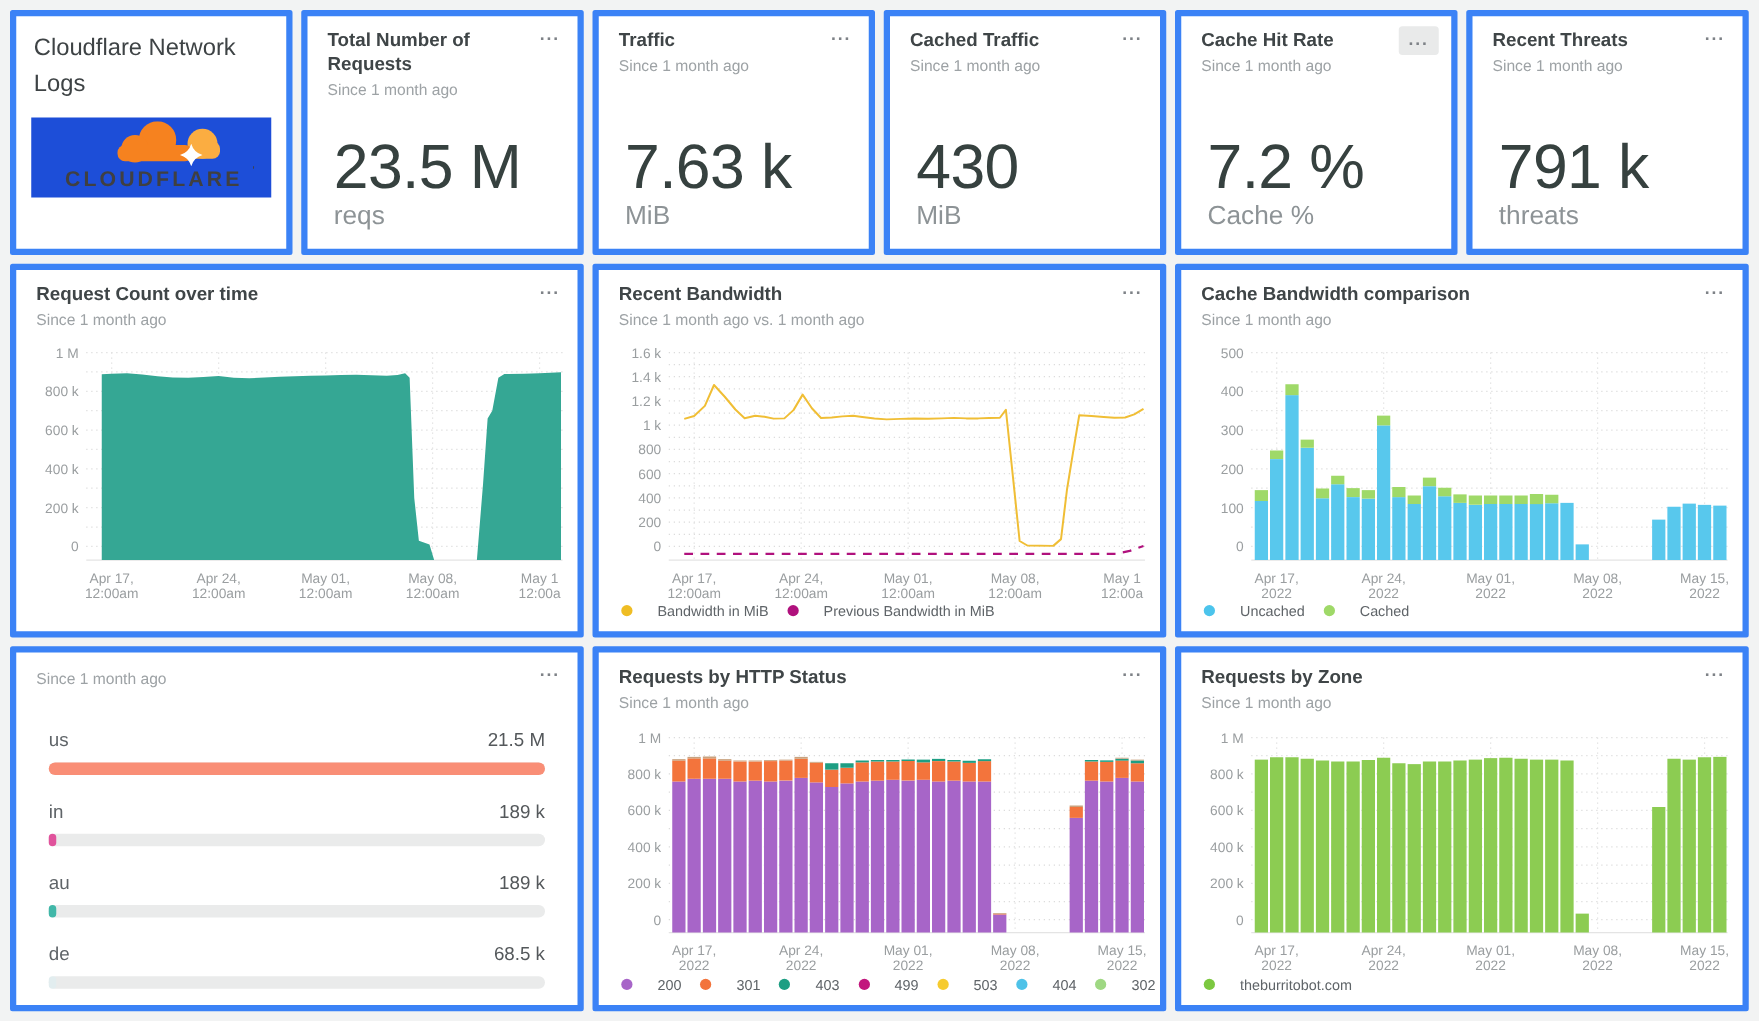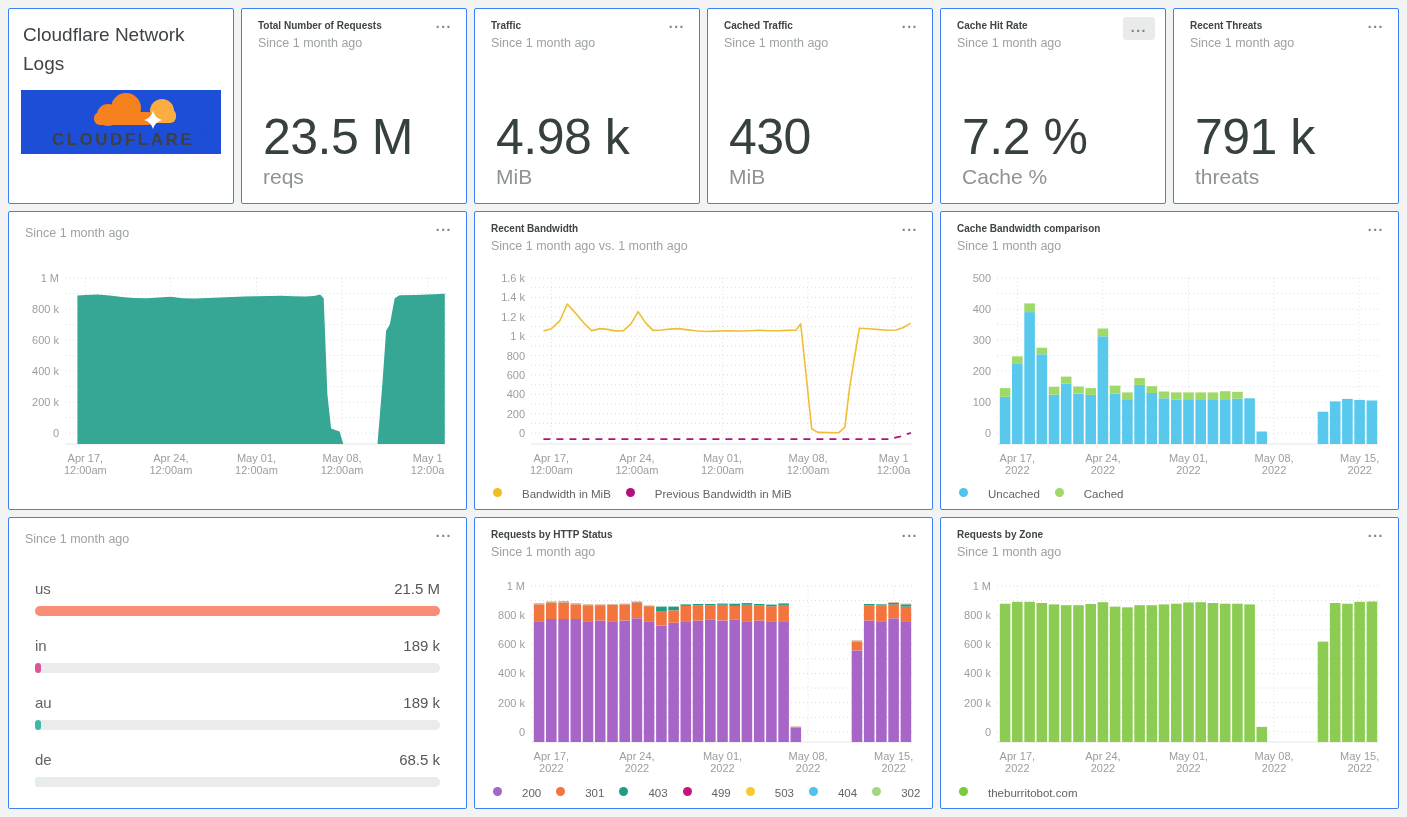--- a/index.html
+++ b/index.html
@@ -7,25 +7,25 @@
     width:1407px;height:817px;overflow:hidden;
     background:#f2f3f3;
     font-family:"Liberation Sans",sans-serif;
     -webkit-font-smoothing:antialiased;
   }
   .grid{display:grid;gap:7px;padding:0 8px;}
   #row1{grid-template-columns:repeat(6,1fr);height:196px;padding-top:8px;}
   #row2{grid-template-columns:repeat(3,1fr);height:299px;padding-top:7px;}
   #row3{grid-template-columns:repeat(3,1fr);height:292px;padding-top:7px;}
   .panel{
-    background:#ffffff;border:1px solid #3b82f6;border-radius:2px;
+    background:#ffffff;border:5px solid #3b82f6;border-radius:2px;
     position:relative;overflow:hidden;box-sizing:border-box;
   }
   .panel-hd{padding:11px 40px 0 16px;}
-  .p-title{font-size:10px;font-weight:700;color:#3f4547;line-height:1.25;}
+  .p-title{font-size:15px;font-weight:700;color:#3f4547;line-height:1.25;}
   .p-sub{font-size:12.5px;color:#9da2a5;margin-top:3px;}
   .dots{
     position:absolute;top:10px;right:14px;color:#7e8287;font-size:14px;
     font-weight:700;letter-spacing:1.5px;line-height:.6;cursor:pointer;user-select:none;
   }
   .dots.bg{background:#e9eaea;border-radius:3px;padding:6px 8px 9px 8px;top:8px;right:10px;}
   
   .brand-title{font-size:19px;font-weight:400;color:#3e4345;line-height:1.5;padding:12px 16px 0 14px;}
   .logo-box{margin:12px 12px 0 12px;height:64px;background:#1d4ed8;display:flex;align-items:center;justify-content:center;}
   
@@ -79,21 +79,21 @@
         <div class="stat-unit">reqs</div>
       </div>
     </section>
     <section class="panel">
       <header class="panel-hd">
         <div class="p-title">Traffic</div>
         <div class="p-sub">Since 1 month ago</div>
       </header>
       <span class="dots">...</span>
       <div class="stat-body">
-        <div class="stat-val">4.98 k</div>
+        <div class="stat-val">7.63 k</div>
         <div class="stat-unit">MiB</div>
       </div>
     </section>
     <section class="panel">
       <header class="panel-hd">
         <div class="p-title">Cached Traffic</div>
         <div class="p-sub">Since 1 month ago</div>
       </header>
       <span class="dots">...</span>
       <div class="stat-body">
@@ -121,20 +121,21 @@
       <div class="stat-body">
         <div class="stat-val">791 k</div>
         <div class="stat-unit">threats</div>
       </div>
     </section>
   </div>
 
 <div class="grid" id="row2">
   <section class="panel">
     <header class="panel-hd">
+      <div class="p-title">Request Count over time</div>
       <div class="p-sub">Since 1 month ago</div>
     </header>
     <span class="dots">...</span>
     <div class="chart-slot">
         <svg viewBox="0 0 427 222" width="427" height="222">
           <line x1="40" x2="421" y1="173.14018691588785" y2="173.14018691588785" stroke="#dcdcdc" stroke-width="1" stroke-dasharray="1,3"></line>
           <line x1="40" x2="421" y1="157.62616822429908" y2="157.62616822429908" stroke="#dcdcdc" stroke-width="1" stroke-dasharray="1,3"></line>
           <line x1="40" x2="421" y1="142.11214953271028" y2="142.11214953271028" stroke="#dcdcdc" stroke-width="1" stroke-dasharray="1,3"></line>
           <line x1="40" x2="421" y1="126.5981308411215" y2="126.5981308411215" stroke="#dcdcdc" stroke-width="1" stroke-dasharray="1,3"></line>
           <line x1="40" x2="421" y1="111.08411214953271" y2="111.08411214953271" stroke="#dcdcdc" stroke-width="1" stroke-dasharray="1,3"></line>

